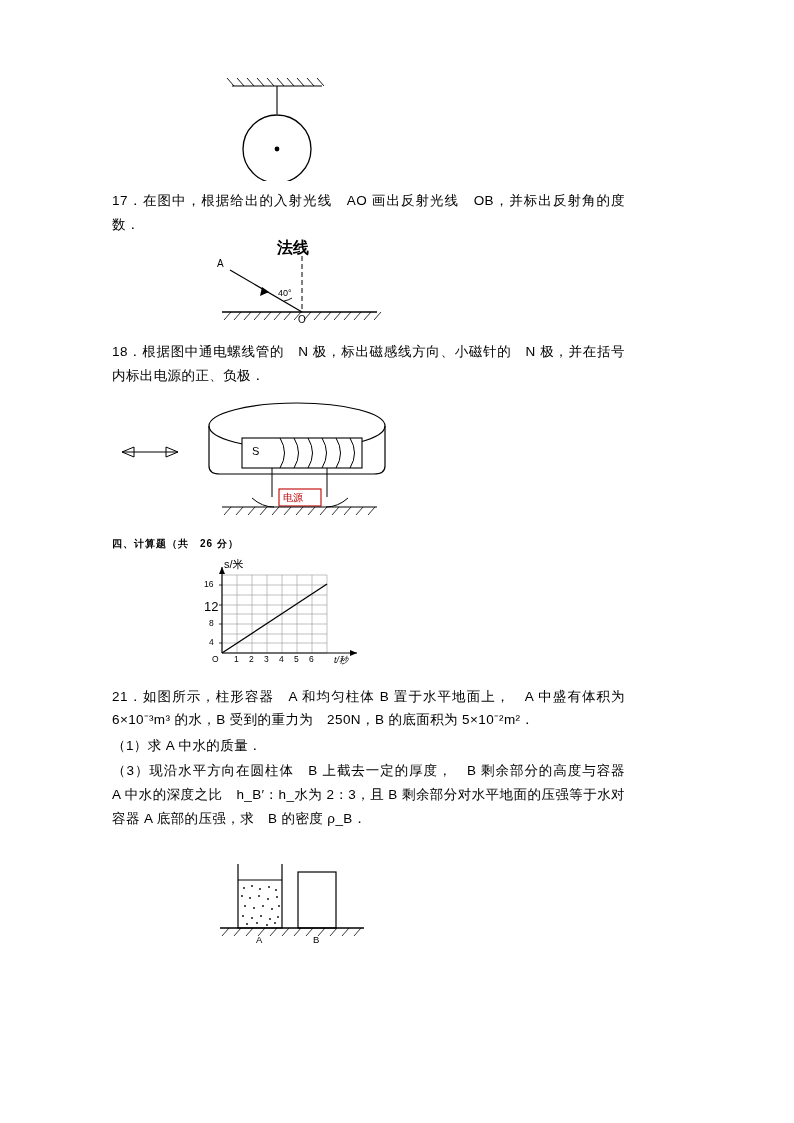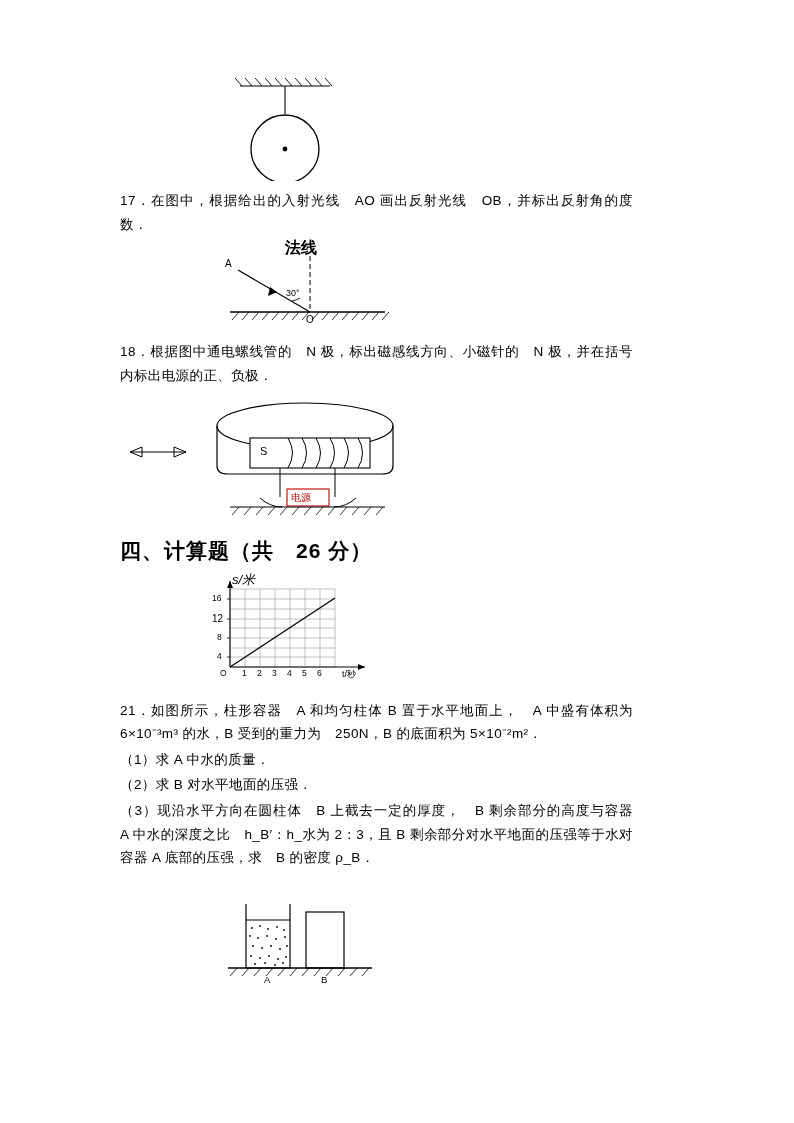--- a/index.html
+++ b/index.html
@@ -10,35 +10,35 @@
   body {
     width: 794px;
     height: 1123px;
     font-family: "Liberation Sans", sans-serif;
     color: #000000;
     position: relative;
     overflow: hidden;
   }
   .page {
     position: absolute;
-    left: 8px; top: 0;
+    left: 0; top: 0;
     width: 737px;
     height: 1123px;
     box-sizing: border-box;
     padding: 60px 112px 0 112px;
   }
   .ptext {
     font-size: 13.5px;
     line-height: 1.75;
     letter-spacing: 0.4px;
     text-align: justify;
     margin: 0 0 2px 0;
   }
   .section-title {
-    font-size: 21px;
+    font-size: 10px;
     font-weight: bold;
     letter-spacing: 1px;
     margin: 4px 0 6px 0;
   }
   .fig {
     margin: 6px 0 8px 0;
   }
 
   
   .fig-pulley { position: relative; height: 115px; }
@@ -113,21 +113,21 @@
         <line x1="232" y1="78" x2="239" y2="70"></line>
         <line x1="242" y1="78" x2="249" y2="70"></line>
         <line x1="252" y1="78" x2="259" y2="70"></line>
         <line x1="262" y1="78" x2="269" y2="70"></line>
       </g>
 
       <path d="M 172 59 A 21 21 0 0 0 180 56" fill="none" stroke="#000" stroke-width="0.9"></path>
     </svg>
     <div style="position:absolute; left:165px; top:-4px; font-size:16px; font-weight:bold;">法线</div>
     <div style="position:absolute; left:105px; top:16px; font-size:10px;">A</div>
-    <div style="position:absolute; left:166px; top:46px; font-size:9px;">30°</div>
+    <div style="position:absolute; left:166px; top:46px; font-size:9px;">40°</div>
     <div style="position:absolute; left:186px; top:72px; font-size:10px;">O</div>
   </div>
 
   <p class="ptext">18．根据图中通电螺线管的　N 极，标出磁感线方向、小磁针的　N 极，并在括号内标出电源的正、负极．</p>
 
   <div class="fig fig-solenoid">
     <svg width="570" height="135" viewBox="0 0 570 135" xmlns="http://www.w3.org/2000/svg">
 
       <ellipse cx="185" cy="32" rx="88" ry="23" fill="none" stroke="#000" stroke-width="1.2"></ellipse>
 
@@ -213,43 +213,42 @@
       <line x1="110" y1="96" x2="215" y2="27" stroke="#000" stroke-width="1.3"></line>
 
       <g stroke="#000" stroke-width="0.8">
         <line x1="107" y1="28" x2="110" y2="28"></line>
         <line x1="107" y1="48" x2="110" y2="48"></line>
         <line x1="107" y1="67" x2="110" y2="67"></line>
         <line x1="107" y1="86" x2="110" y2="86"></line>
       </g>
     </svg>
     
-    <div style="position:absolute; left:112px; top:0px; font-size:13px; font-style:italic;">s/米</div>
+    <div style="position:absolute; left:112px; top:0px; font-size:11px; ">s/米</div>
     
     <div style="position:absolute; left:92px; top:22px; font-size:8.5px;text-align:right;">16</div>
-    <div style="position:absolute; left:92px; top:42px; font-size:10px;text-align:center;">12</div>
+    <div style="position:absolute; left:92px; top:42px; font-size:13px;text-align:center;">12</div>
     <div style="position:absolute; left:97px; top:61px; font-size:8.5px;">8</div>
     <div style="position:absolute; left:97px; top:80px; font-size:8.5px;">4</div>
     
     <div style="position:absolute; left:100px; top:97px; font-size:8.5px;">O</div>
     
     <div style="position:absolute; left:122px; top:97px; font-size:8.5px;">1</div>
     <div style="position:absolute; left:137px; top:97px; font-size:8.5px;">2</div>
     <div style="position:absolute; left:152px; top:97px; font-size:8.5px;">3</div>
     <div style="position:absolute; left:167px; top:97px; font-size:8.5px;">4</div>
     <div style="position:absolute; left:182px; top:97px; font-size:8.5px;">5</div>
     <div style="position:absolute; left:197px; top:97px; font-size:8.5px;">6</div>
     
-    <div style="position:absolute; left:222px; top:97px; font-size:9px; ">t/秒</div>
+    <div style="position:absolute; left:222px; top:97px; font-size:9px; font-style:italic;">t/秒</div>
   </div>
 
 
   <p class="ptext">21．如图所示，柱形容器　A 和均匀柱体 B 置于水平地面上，　A 中盛有体积为 6×10⁻³m³ 的水，B 受到的重力为　250N，B 的底面积为 5×10⁻²m²．</p>
   <p class="ptext">（1）求 A 中水的质量．</p>
-  <p class="ptext">（2）求 B 对水平地面的压强．</p>
   <p class="ptext">（3）现沿水平方向在圆柱体　B 上截去一定的厚度，　B 剩余部分的高度与容器　A 中水的深度之比　h_B′：h_水为 2：3，且 B 剩余部分对水平地面的压强等于水对容器 A 底部的压强，求　B 的密度 ρ_B．</p>
 
   <div class="fig fig-containers">
     <svg width="570" height="118" viewBox="0 0 570 118" xmlns="http://www.w3.org/2000/svg">
 
       <path d="M 126 28 L 126 92 L 170 92 L 170 28" fill="none" stroke="#000" stroke-width="1.2"></path>
 
       <line x1="126" y1="44" x2="170" y2="44" stroke="#000" stroke-width="1"></line>
 
       <g fill="#000">

